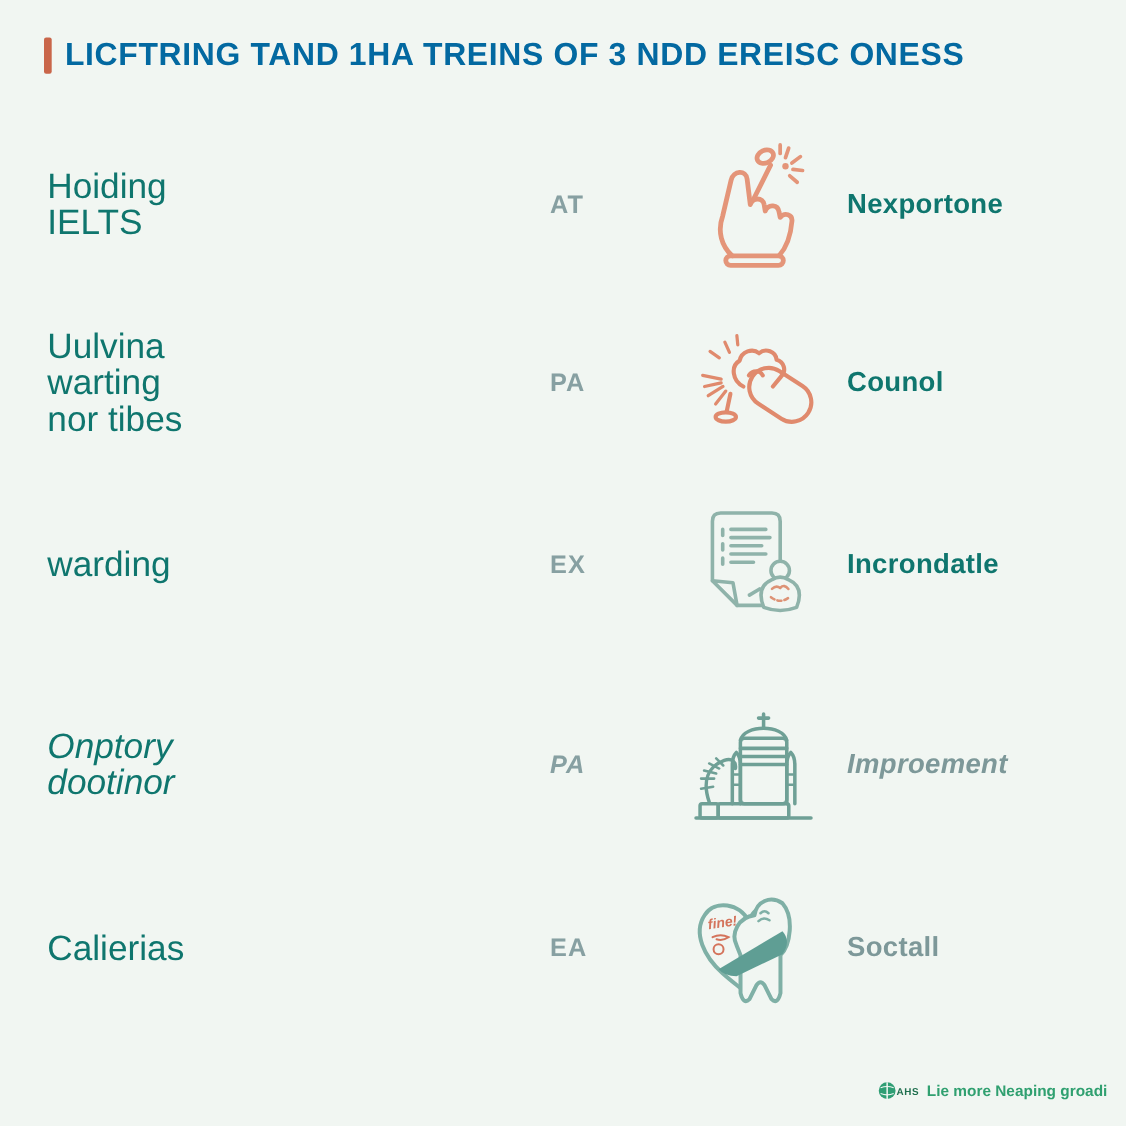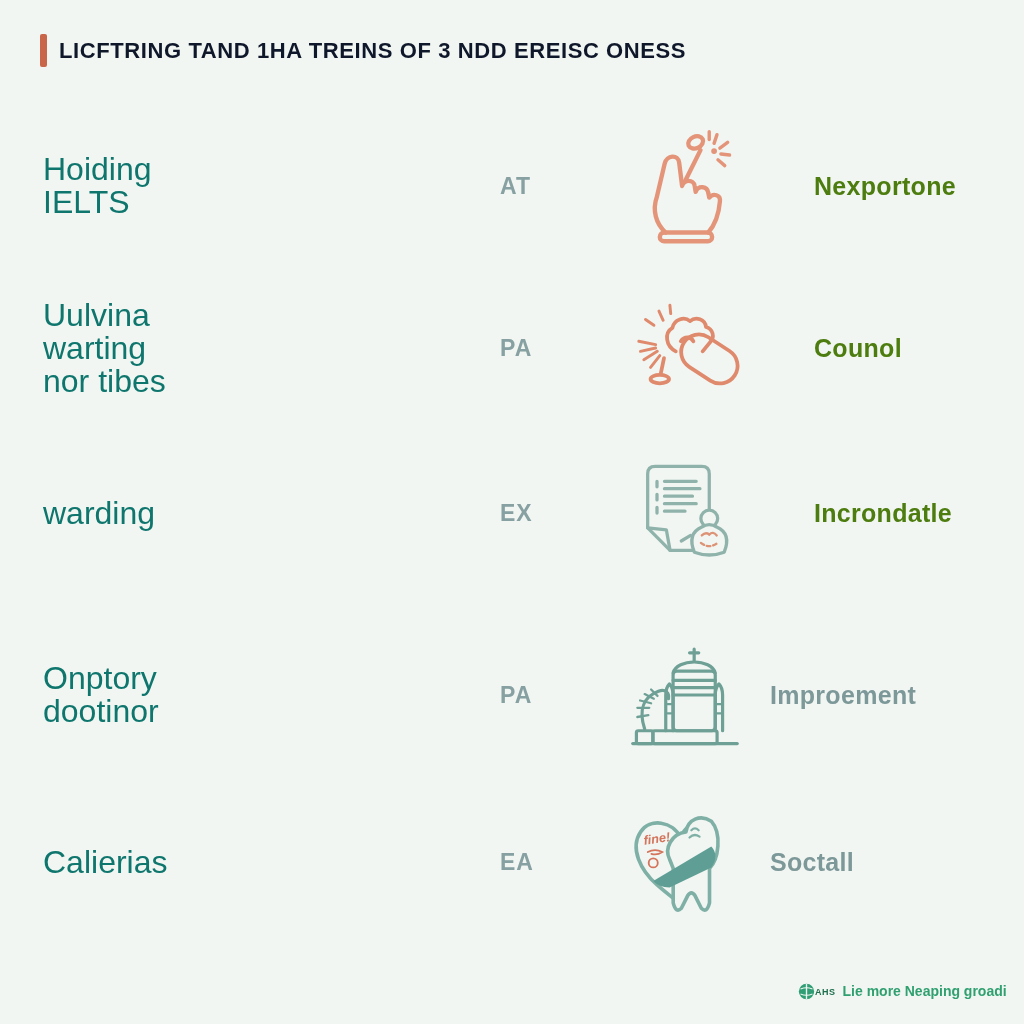--- a/index.html
+++ b/index.html
@@ -11,44 +11,44 @@
     position:relative;
   }
   .canvas{
     position:absolute;inset:0;
     filter:blur(0.5px);
   }
   
   .title-wrap{position:absolute;left:40px;top:34px;display:flex;align-items:center;}
   .accent-bar{width:7px;height:33px;background:#c9664a;border-radius:2px;margin-right:12px;}
   .title-text{
-    font-size:22px;font-weight:bold;color:#0f172a;
+    font-size:29px;font-weight:bold;color:#0369a1;
     letter-spacing:0.6px;white-space:nowrap;
   }
   
   .row{position:absolute;left:0;width:1024px;height:128px;}
   .cell-label{
     position:absolute;left:43px;top:50%;transform:translateY(-50%);
     font-size:32px;color:#0f766e;line-height:33px;width:330px;
   }
   .cell-code{
     position:absolute;left:500px;top:50%;transform:translateY(-50%);
     font-size:23px;font-weight:600;color:#87a0a2;letter-spacing:1px;text-align:right;
   }
   .cell-icon{
     position:absolute;left:622px;top:50%;transform:translateY(-50%);
     width:126px;display:flex;justify-content:center;align-items:center;
   }
   .cell-value{
     position:absolute;left:770px;top:50%;transform:translateY(-50%);
     font-size:25px;font-weight:600;letter-spacing:0.3px;
   }
-  .value-orange{color:#4d7c0f;margin-left:44px;}
+  .value-orange{color:#0f766e;}
   .value-teal{color:#7d9899;}
-  .row1{top:122px;} .row2{top:284px;} .row3{top:449px;} .row4{top:631px;} .row5{top:798px;}
+  .row1{top:122px;} .row2{top:284px;} .row3{top:449px;} .row4{top:631px;font-style:italic;} .row5{top:798px;}
   
   .footer{
     position:absolute;left:798px;top:983px;
     display:flex;align-items:flex-end;gap:7px;
   }
   .logo-block{display:flex;flex-direction:row;align-items:center;line-height:1;}
   .logo-abbrev{font-size:9px;font-weight:bold;color:#1f6f4e;letter-spacing:0.5px;margin-top:1px;}
   .footer-text{font-size:14px;font-weight:bold;color:#30a070;padding-bottom:1px;white-space:nowrap;}
   svg{display:block;}
 </style>

